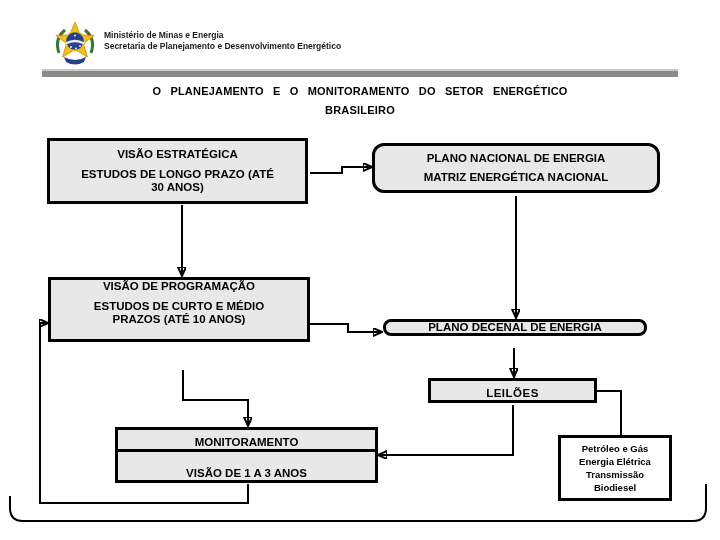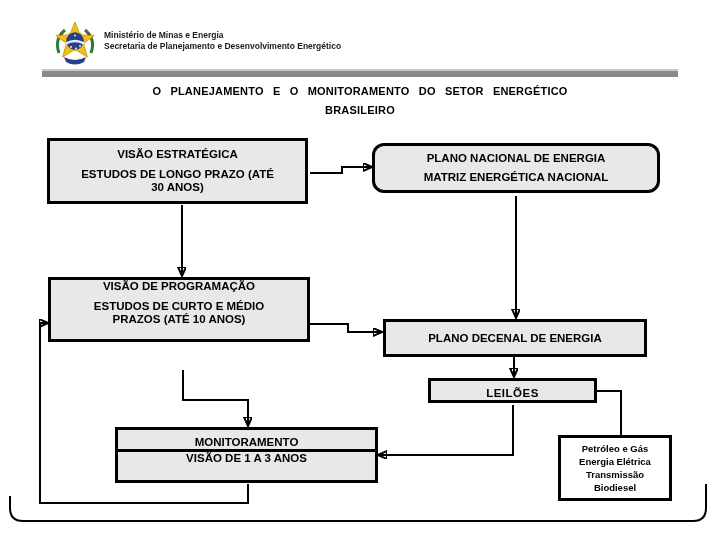--- a/index.html
+++ b/index.html
@@ -18,24 +18,24 @@
   #title { position:absolute; left:28px; top:82px; width:664px; text-align:center;
            font-weight:700; font-size:11px; line-height:19px; letter-spacing:.2px; }
   #title .l1 { word-spacing:6px; }
   
   .dbox { position:absolute; background:#e8e8e8; border:3px solid #000;
           display:flex; flex-direction:column; align-items:center; text-align:center;
           font-weight:700; font-size:11.5px; line-height:13px; color:#000; }
   #box-a { left:47px; top:138px; width:261px; height:66px; padding-top:7px; gap:7px; }
   #box-b { left:372px; top:143px; width:288px; height:50px; justify-content:space-between; padding:6px 0;border-radius:12px; }
   #box-c { left:48px;  top:277px; width:262px; height:65px; gap:7px; }
-  #box-d { left:383px; top:319px; width:264px; height:38px; justify-content:center; }
+  #box-d { left:383px; top:319px; width:264px; height:17px; justify-content:center;border-radius:8px; }
   #box-e { left:428px; top:378px; width:169px; height:25px; justify-content:flex-end; letter-spacing:.5px; }
   #box-f { left:115px; top:427px; width:263px; height:31px; justify-content:center; }
-  #box-g { left:115px; top:449px; width:263px; height:34px; justify-content:flex-start; }
+  #box-g { left:115px; top:449px; width:263px; height:34px; justify-content:flex-end; }
   #box-h { left:558px; top:435px; width:114px; height:66px; background:#fff;
            justify-content:center; font-size:9.5px; line-height:13px; }
   
   #wires { position:absolute; left:0; top:0; width:720px; height:540px; pointer-events:none; }
   #wires path { stroke:#000; stroke-width:2; fill:none; }
   #wires path.frame { stroke-width:2; }
 </style>
 </head>
 <body>
 

